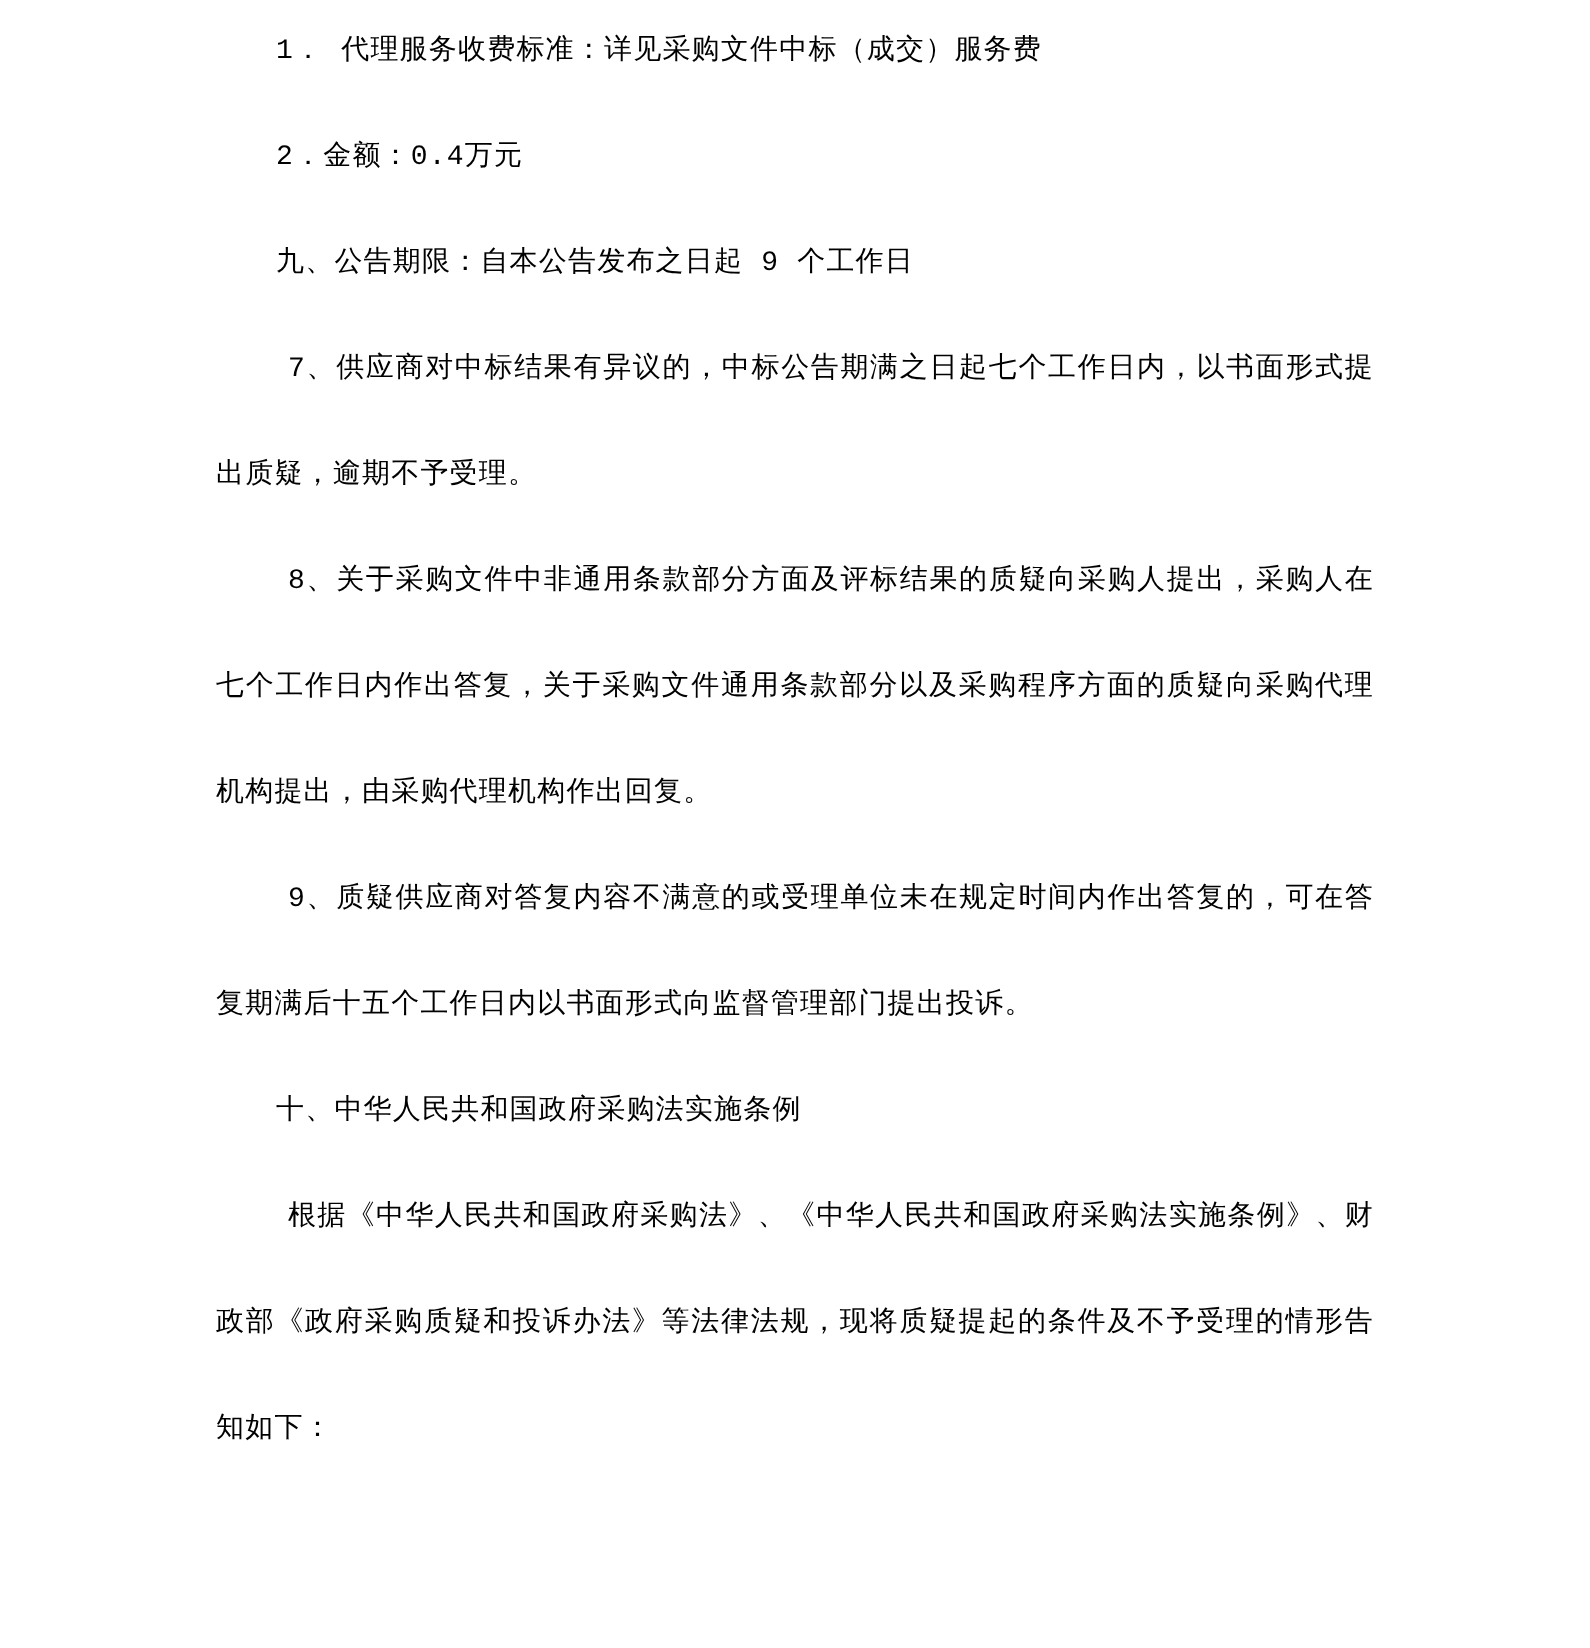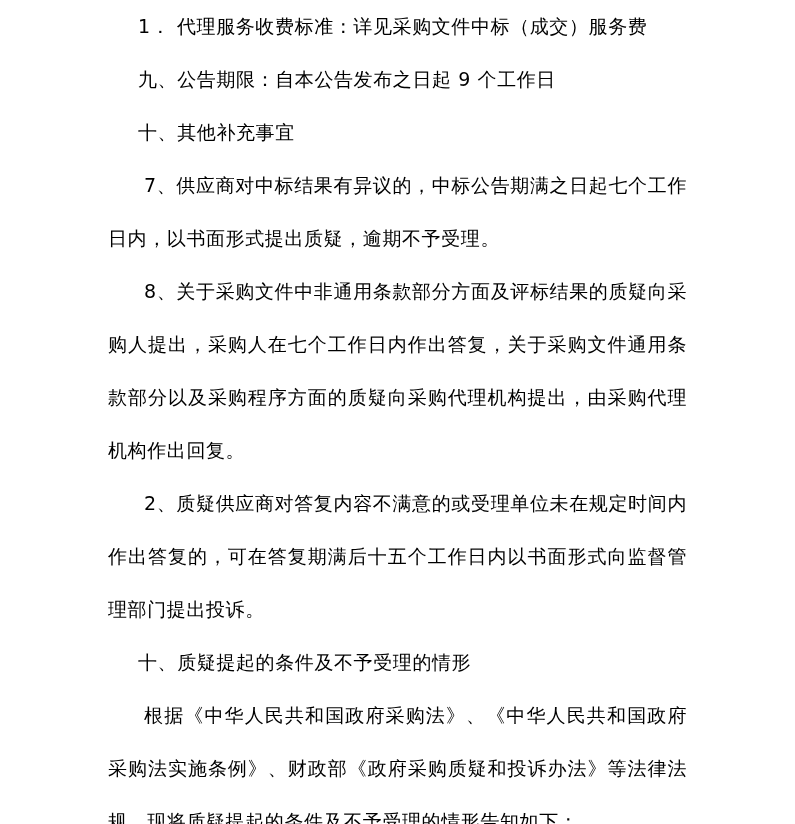--- a/index.html
+++ b/index.html
@@ -15,45 +15,46 @@
     overflow: hidden;
   }
   .page {
     width: 795px;
     height: 824px;
     box-sizing: border-box;
     padding: 0 108px 0 108px;
     position: relative;
   }
   .para {
-    font-size: 19px;
+    font-size: 14px;
     line-height: 53px;
     letter-spacing: 0.6px;
     text-align: justify;
     text-justify: inter-ideograph;
     margin: 0;
     white-space: pre-wrap;
+    font-family: Liberation Mono, monospace;
   }
   .indent-2 {
     text-indent: 36px;
   }
   .indent-list {
     text-indent: 30px;
   }
   .first-line {
     margin-top: 0;
   }
 </style>
 </head>
 <body>
 
 <div class="page">
 
   <p class="para indent-list first-line">1． 代理服务收费标准：详见采购文件中标（成交）服务费</p>
+  <p class="para indent-list">2．金额：0.4万元</p>
   <p class="para indent-list">九、公告期限：自本公告发布之日起 9 个工作日</p>
-  <p class="para indent-list">十、其他补充事宜</p>
   <p class="para indent-2">7、供应商对中标结果有异议的，中标公告期满之日起七个工作日内，以书面形式提出质疑，逾期不予受理。</p>
   <p class="para indent-2">8、关于采购文件中非通用条款部分方面及评标结果的质疑向采购人提出，采购人在七个工作日内作出答复，关于采购文件通用条款部分以及采购程序方面的质疑向采购代理机构提出，由采购代理机构作出回复。</p>
-  <p class="para indent-2">2、质疑供应商对答复内容不满意的或受理单位未在规定时间内作出答复的，可在答复期满后十五个工作日内以书面形式向监督管理部门提出投诉。</p>
-  <p class="para indent-list">十、质疑提起的条件及不予受理的情形</p>
+  <p class="para indent-2">9、质疑供应商对答复内容不满意的或受理单位未在规定时间内作出答复的，可在答复期满后十五个工作日内以书面形式向监督管理部门提出投诉。</p>
+  <p class="para indent-list">十、中华人民共和国政府采购法实施条例</p>
   <p class="para indent-2">根据《中华人民共和国政府采购法》、《中华人民共和国政府采购法实施条例》、财政部《政府采购质疑和投诉办法》等法律法规，现将质疑提起的条件及不予受理的情形告知如下：</p>
 
 </div>
 
 </body></html>

